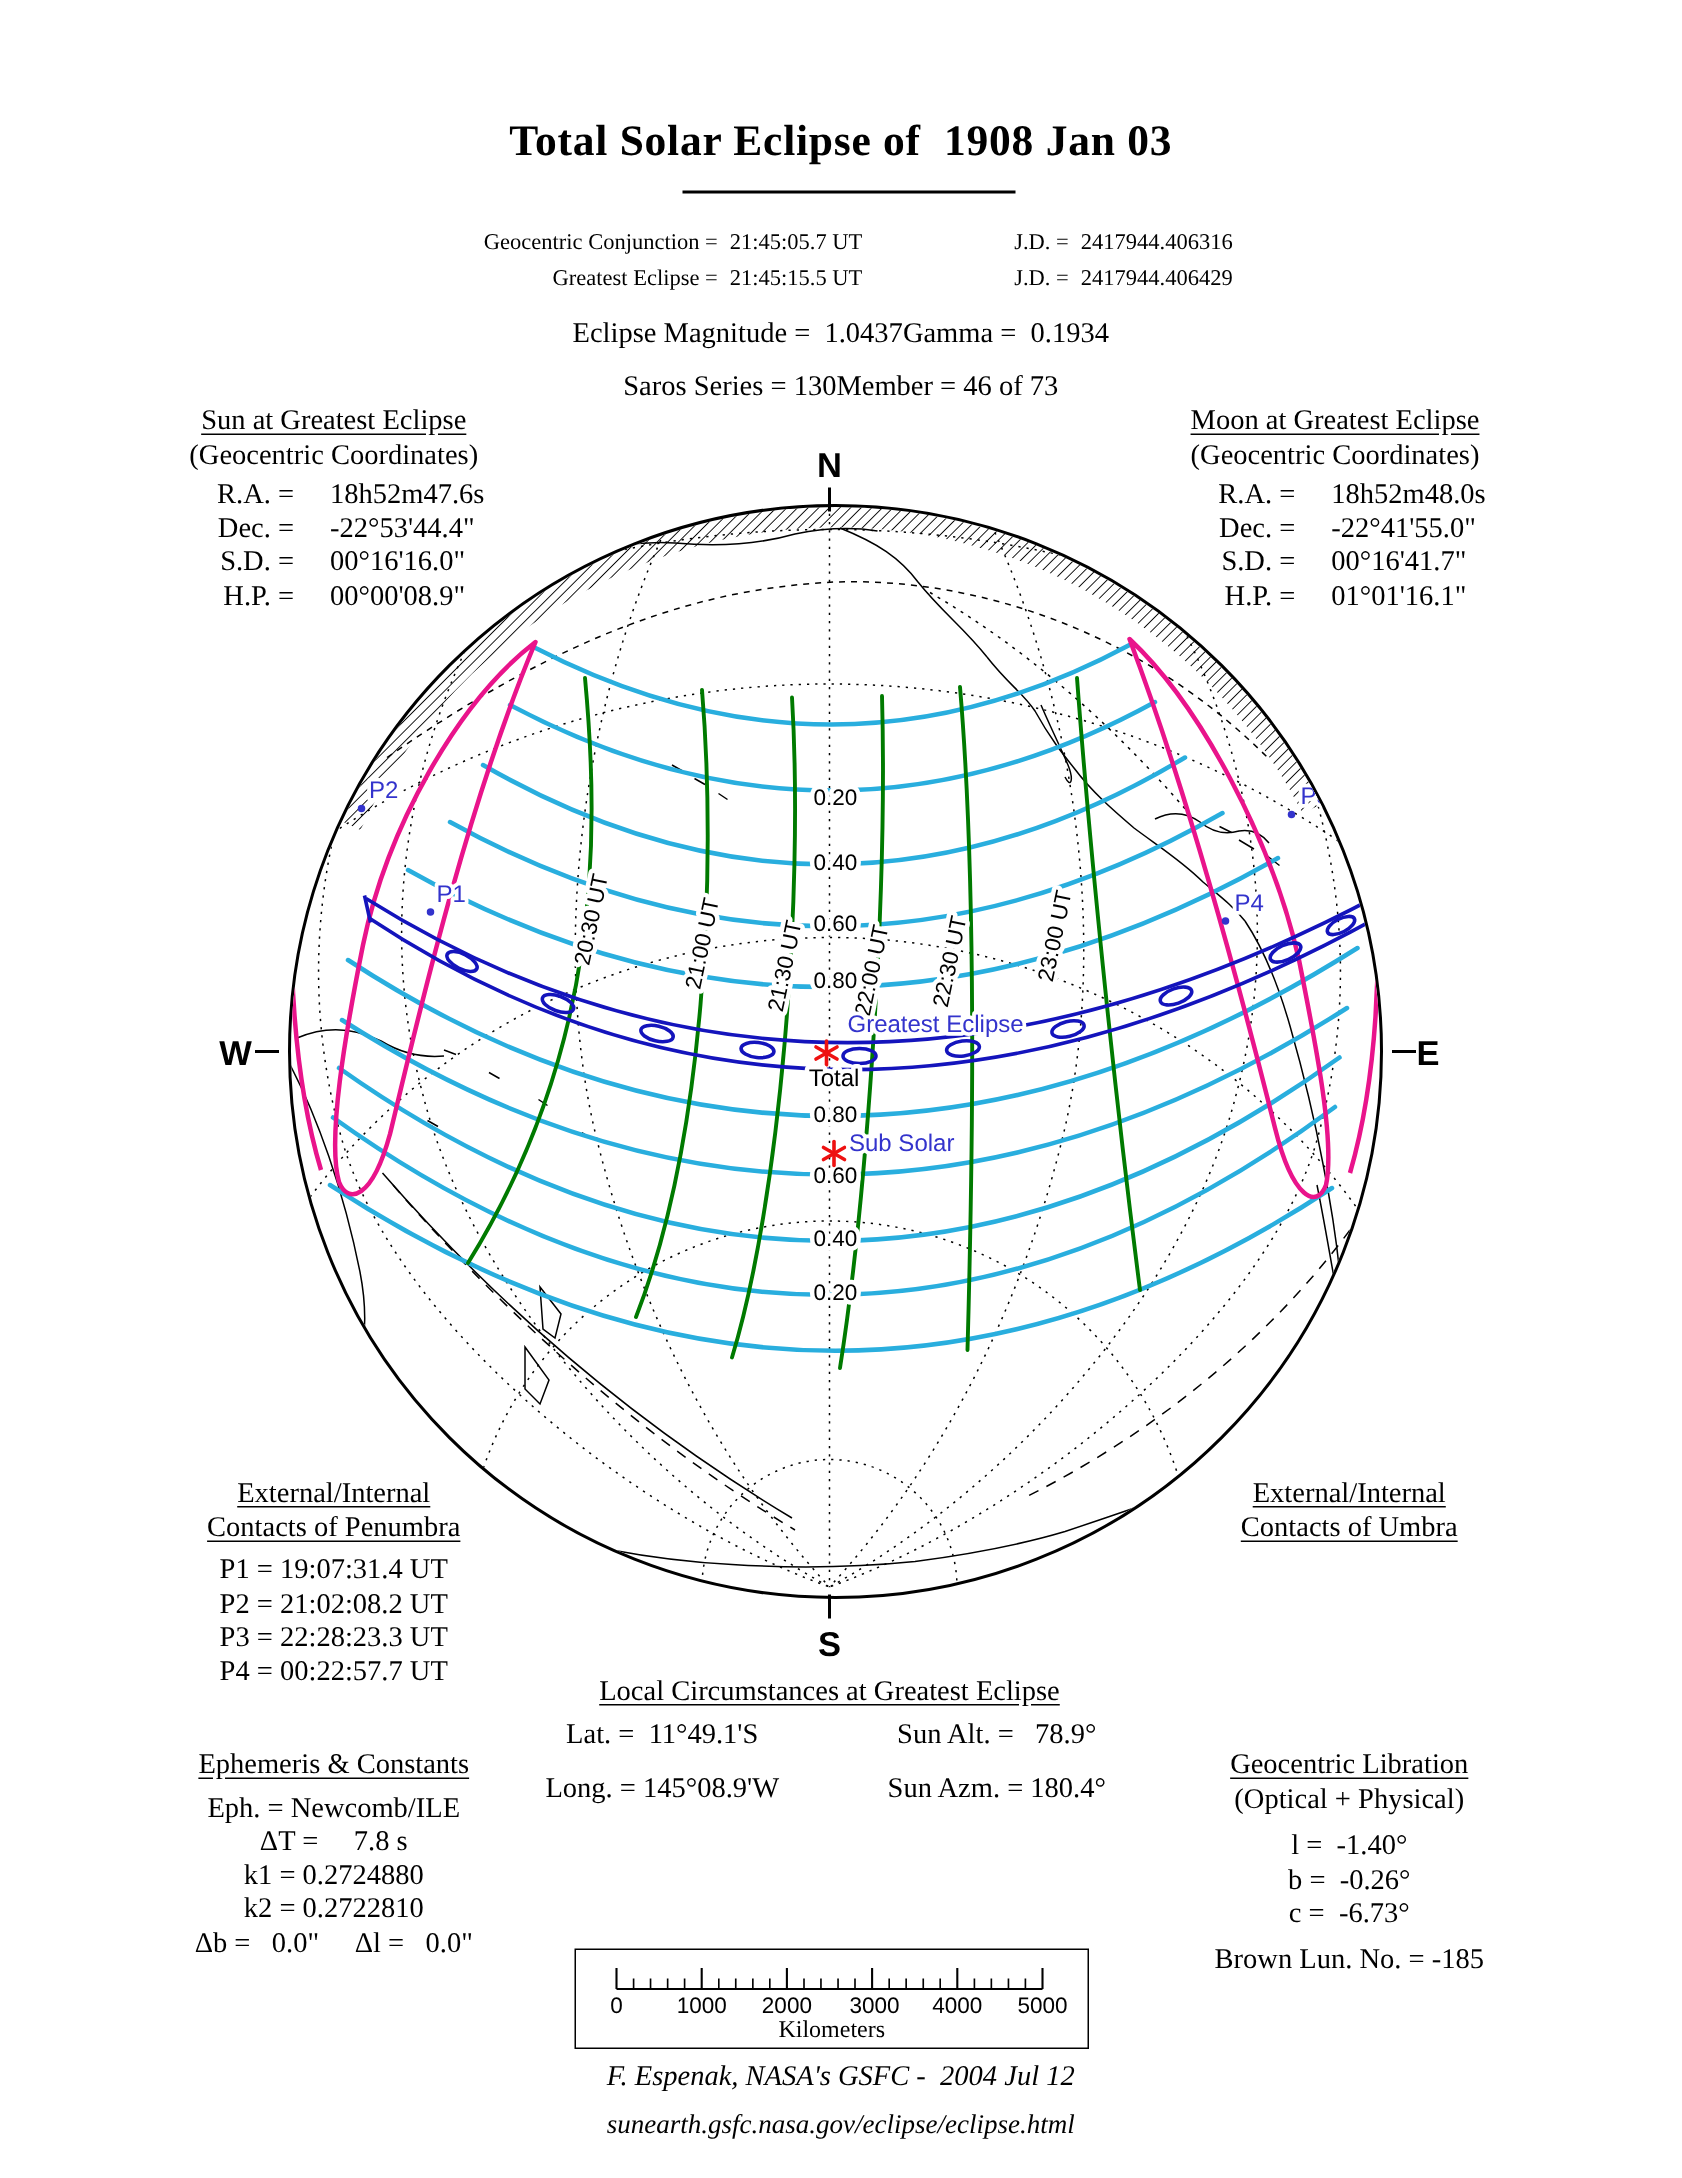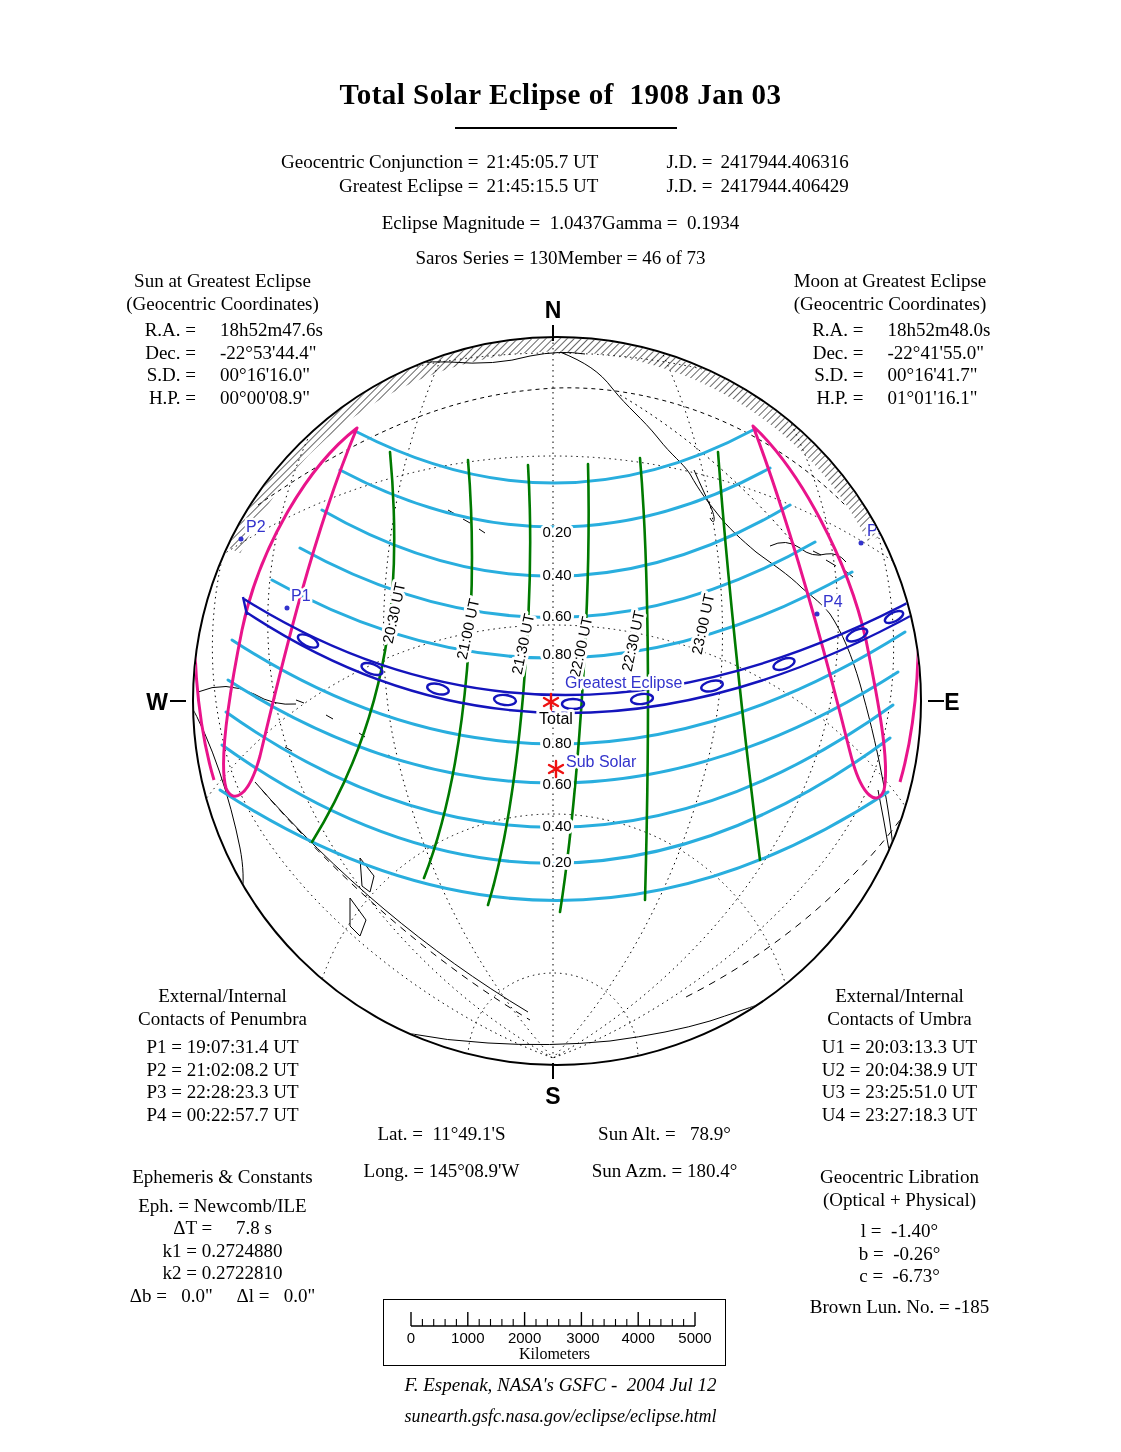--- a/index.html
+++ b/index.html
@@ -3,28 +3,28 @@
 <meta charset="utf-8">
 <style>
   html,body{margin:0;padding:0}
   body{width:1121px;height:1452px;position:relative;background:#fff;
        font-family:"Liberation Serif",serif;color:#000;overflow:hidden}
   .abs{position:absolute}
   .ctr{text-align:center}
   .pre{white-space:pre}
   .title{top:78px;left:0;width:100%;font-size:29px;font-weight:bold;letter-spacing:.5px}
   .title-rule{top:127px;left:455px;width:222px;height:2px;background:#000}
-  .hdr-row{left:0;width:100%;display:flex;justify-content:center;font-size:19px;line-height:24px}
+  .hdr-row{left:0;width:100%;display:flex;justify-content:center;font-size:15px;line-height:24px}
   .hdr-row .lab{width:248px;text-align:right}
   .hdr-row .val{width:168px;text-align:left;padding-left:8px}
   .hdr-row .jdl{width:58px;text-align:right}
   .hdr-row .jdv{width:170px;text-align:left;padding-left:8px}
   .pair-row{left:0;width:100%;display:flex;justify-content:center;font-size:19px}
   .blk{font-size:19px;line-height:22.5px}
-  .blk .bt{text-underline-offset:3px}
+  .blk .bt{text-decoration:underline;text-underline-offset:3px}
   .kv{width:fit-content;margin:4px auto 0}
   .kv .r{display:grid;grid-template-columns:74px 1fr;column-gap:24px}
   .kv .l{text-align:right;white-space:pre}
   .kv .v{text-align:left;white-space:pre}
   .rows{margin-top:6px}
   .local-grid{display:grid;grid-template-columns:1fr 1fr;row-gap:14px;margin-top:6px;font-size:19px}
   .map-svg{top:0;left:0}
   .coast{stroke:#000;stroke-width:1;fill:none}
   .grat{stroke:#000;stroke-width:1;fill:none;stroke-dasharray:1.5 4}
   .cyan{stroke:#29AEDE;stroke-width:3;fill:none;stroke-linecap:round}
@@ -301,29 +301,24 @@
     <div class="pre">P1 = 19:07:31.4 UT</div>
     <div class="pre">P2 = 21:02:08.2 UT</div>
     <div class="pre">P3 = 22:28:23.3 UT</div>
     <div class="pre">P4 = 00:22:57.7 UT</div>
   </div>
 </div>
 
 <div class="abs ctr blk" style="top:985px;left:782px;width:235px">
   <div class="bt">External/Internal</div>
   <div class="bt">Contacts of Umbra</div>
-  <div class="rows">
-    <div class="pre">U1 = 20:03:13.3 UT</div>
-    <div class="pre">U2 = 20:04:38.9 UT</div>
-    <div class="pre">U3 = 23:25:51.0 UT</div>
-    <div class="pre">U4 = 23:27:18.3 UT</div>
-  </div>
 </div>
 
 <div class="abs ctr blk" style="top:1117px;left:330px;width:446px">
+  <div class="bt">Local Circumstances at Greatest Eclipse</div>
   <div class="local-grid">
     <span class="pre">Lat. =  11°49.1'S</span>
     <span class="pre">Sun Alt. =   78.9°</span>
     <span class="pre">Long. = 145°08.9'W</span>
     <span class="pre">Sun Azm. = 180.4°</span>
   </div>
 </div>
 
 <div class="abs ctr blk" style="top:1166px;left:105px;width:235px">
   <div class="bt">Ephemeris &amp; Constants</div>

